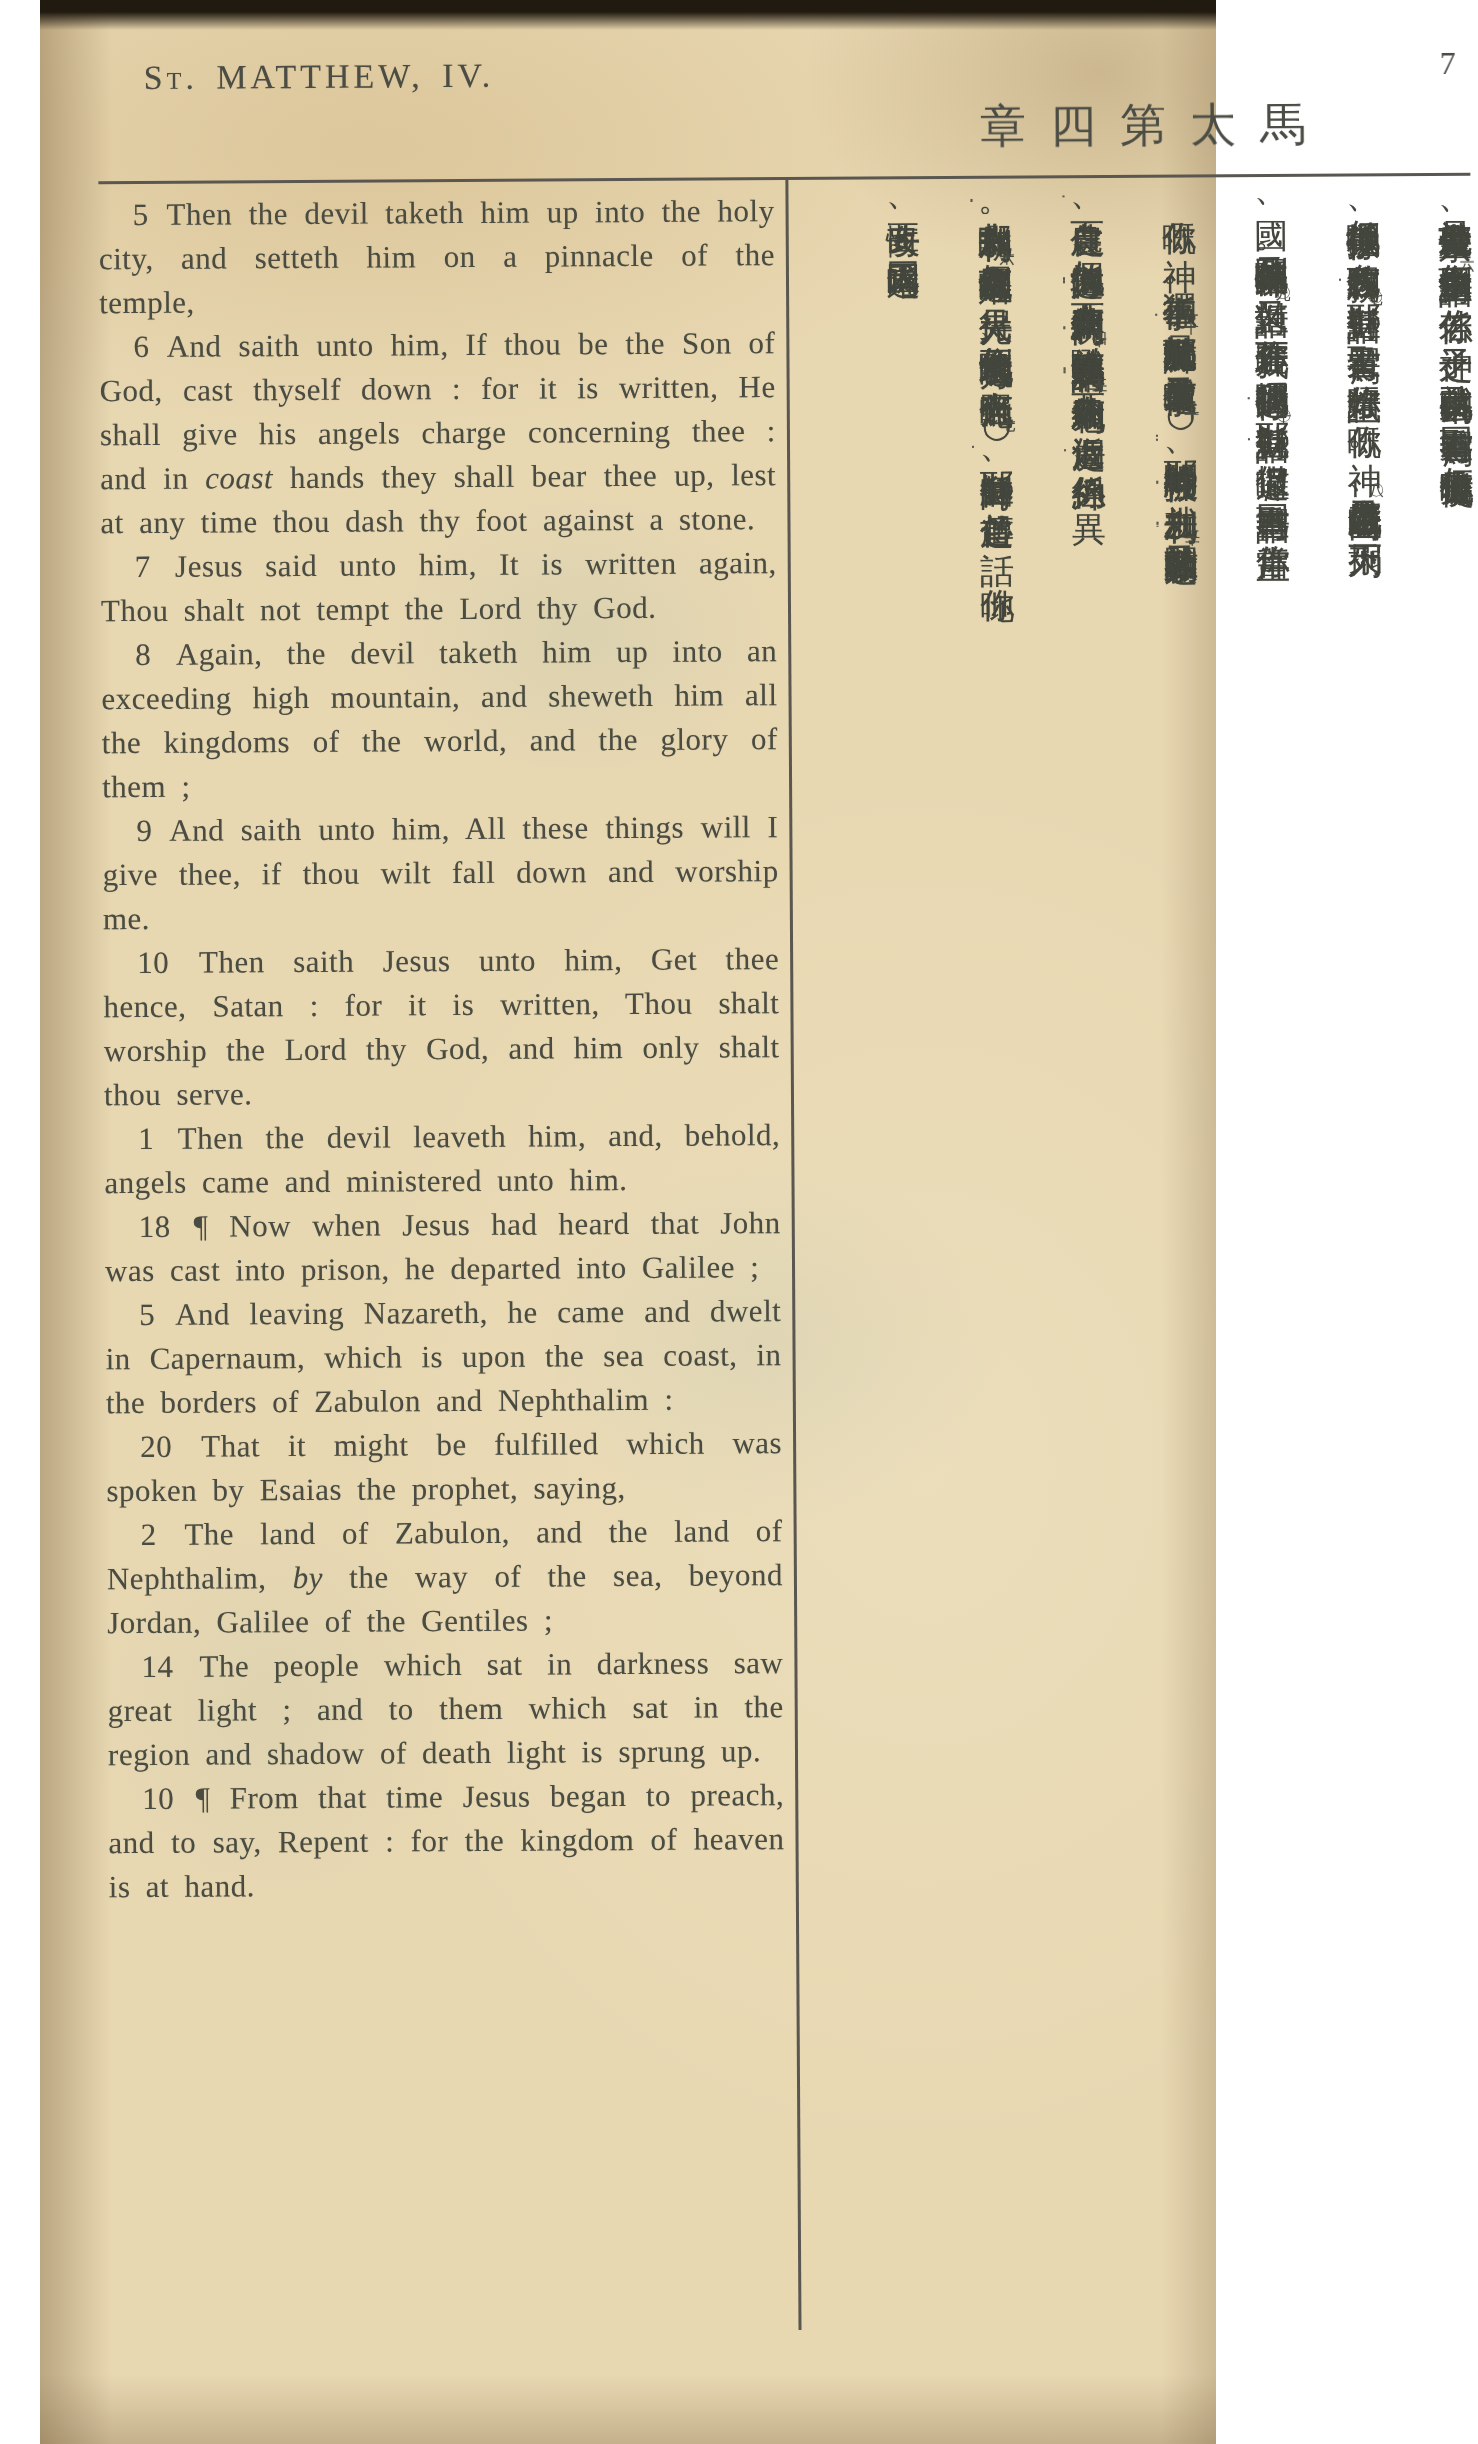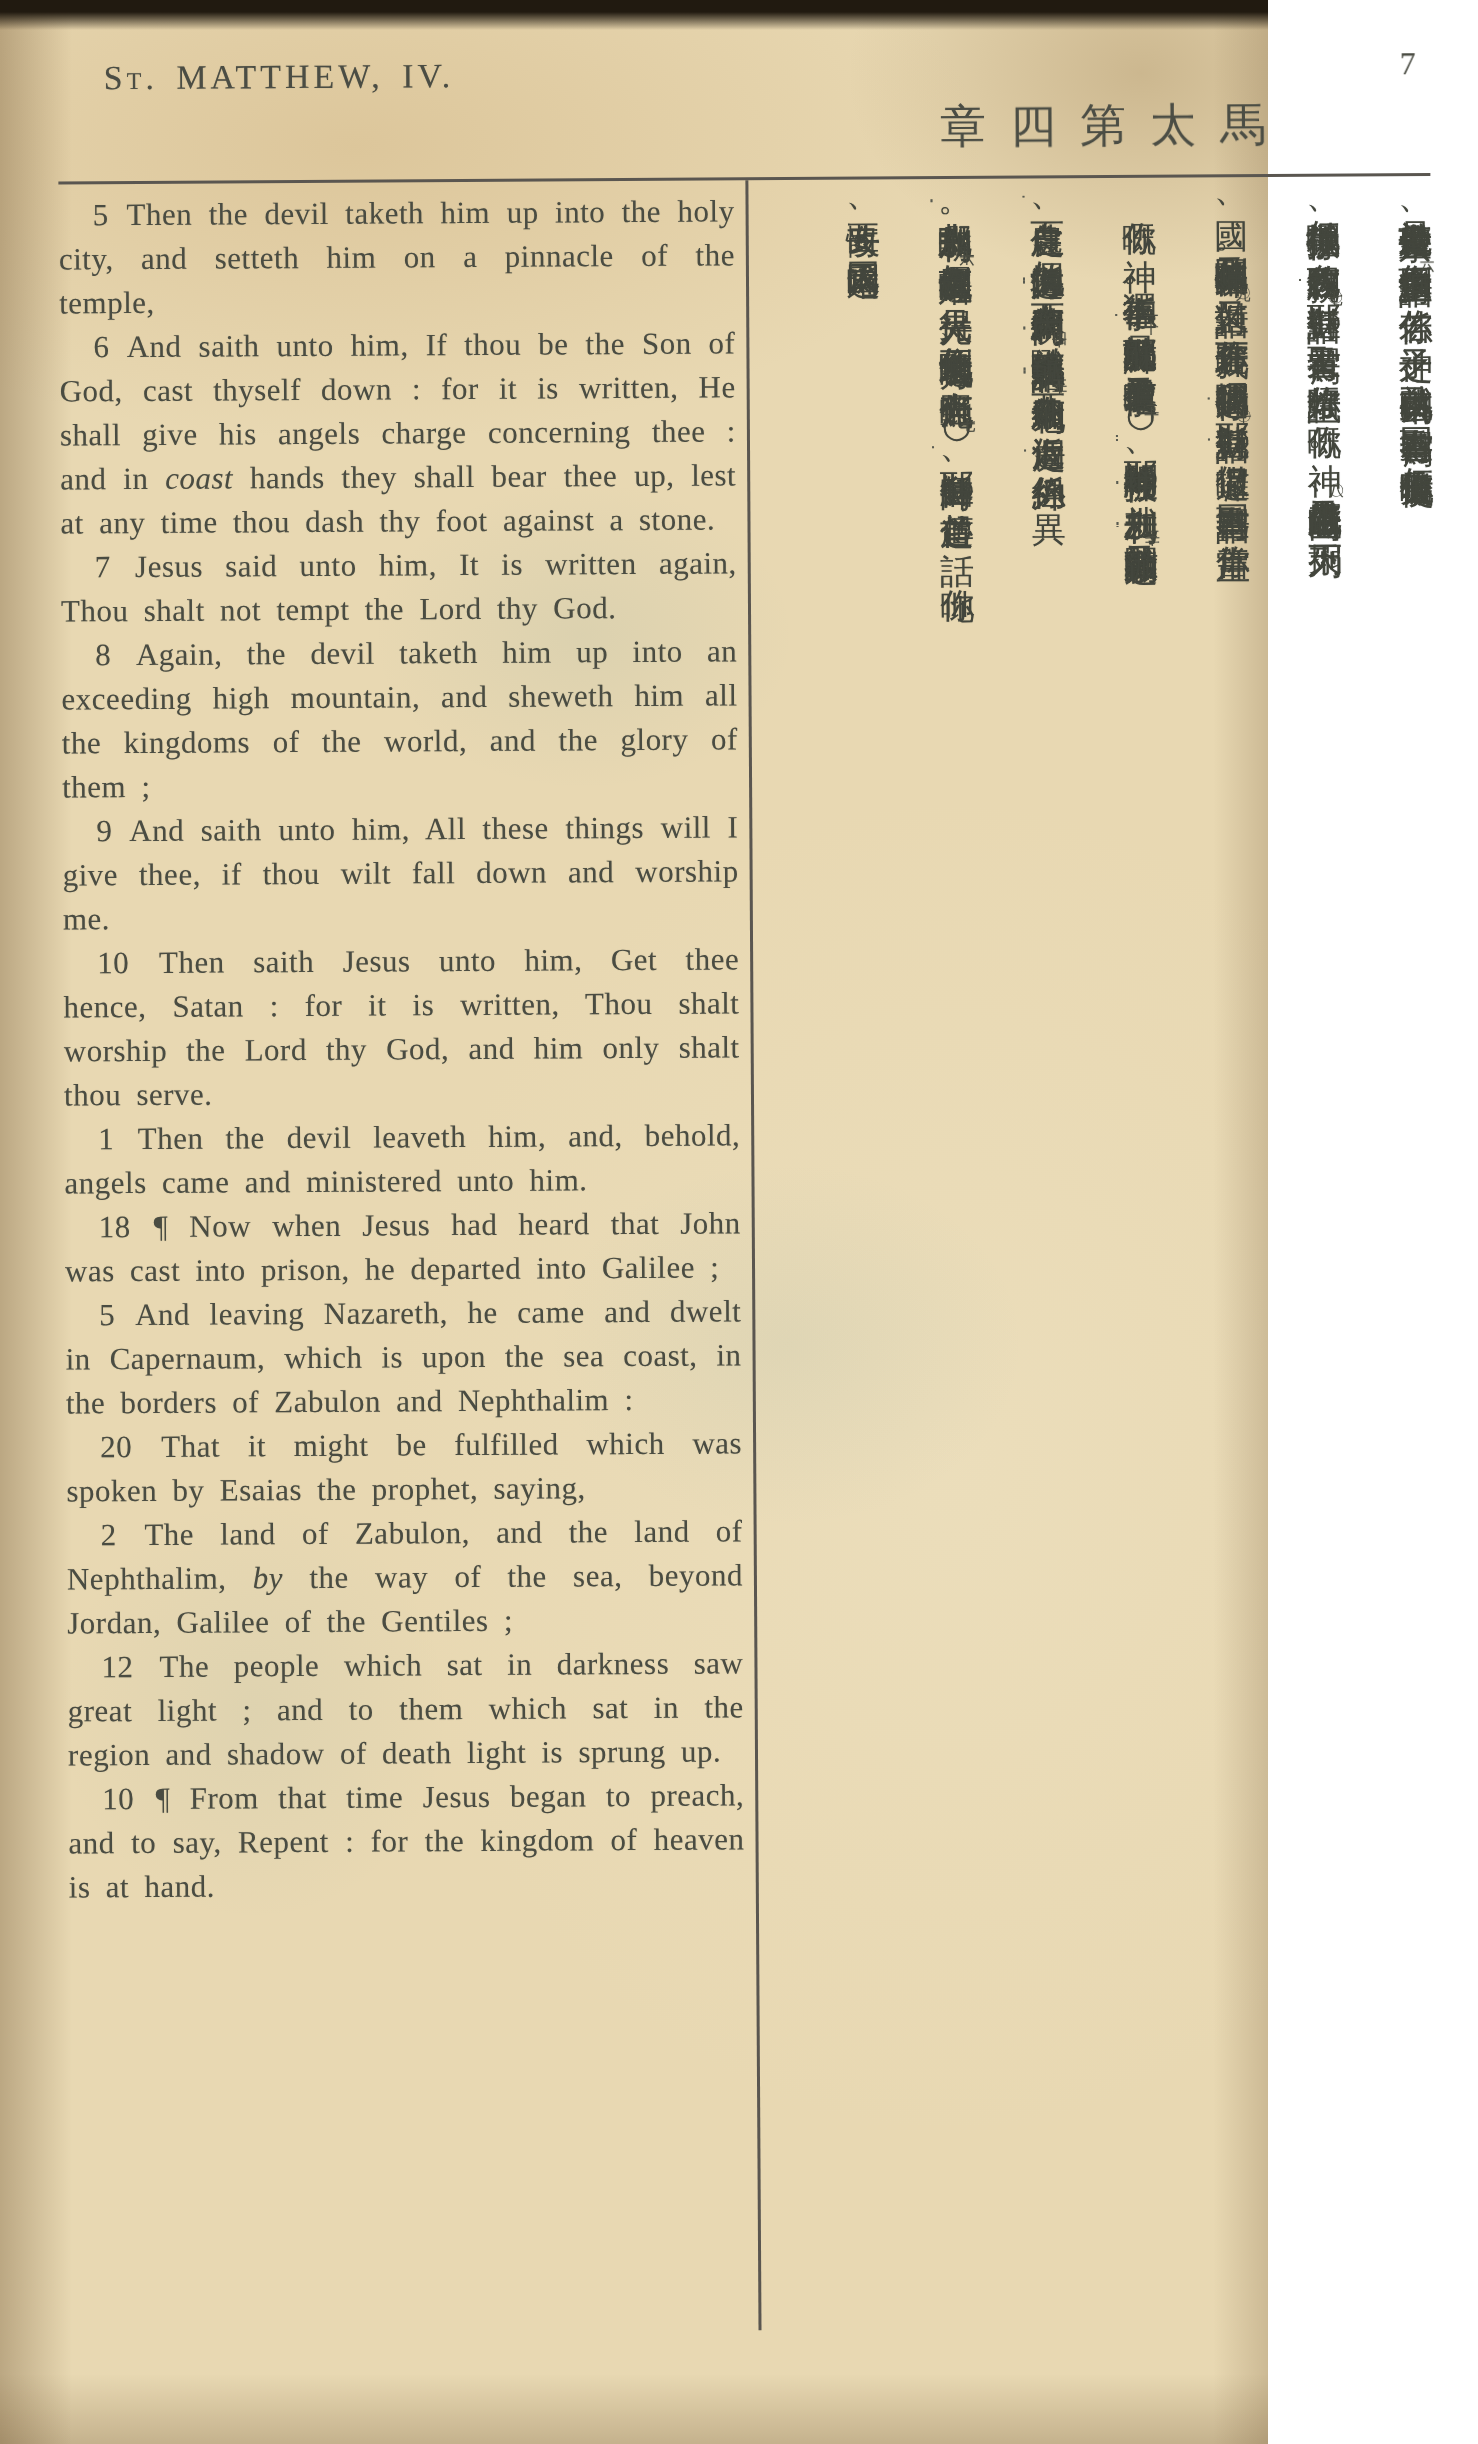--- a/index.html
+++ b/index.html
@@ -1,29 +1,30 @@
 <!DOCTYPE html>
 <html><head>
 <meta charset="utf-8">
 <style>
   html,body{margin:0;padding:0;width:1478px;height:2444px;overflow:hidden;}
   .page{
-    position:fixed;inset:0;width:1268px;height:2444px;
+    position:fixed;inset:0;width:1176px;height:2444px;
     background:
       linear-gradient(180deg,#211a10 0,#211a10 12px,rgba(33,26,16,0) 30px),
       linear-gradient(90deg,rgba(92,64,30,.32) 0,rgba(92,64,30,0) 72px),
       linear-gradient(270deg,rgba(92,64,30,.20) 0,rgba(92,64,30,0) 55px),
       linear-gradient(0deg,rgba(92,64,30,.25) 0,rgba(92,64,30,0) 70px),
       radial-gradient(ellipse 900px 420px at 28% 6%,rgba(190,152,95,.28),transparent 70%),
       radial-gradient(ellipse 420px 300px at 90% 3%,rgba(120,86,40,.25),transparent 70%),
       radial-gradient(ellipse 300px 220px at 46% 26%,rgba(110,150,148,.10),transparent 70%),
       radial-gradient(ellipse 340px 260px at 62% 55%,rgba(110,150,148,.09),transparent 70%),
       radial-gradient(ellipse 280px 300px at 20% 70%,rgba(110,150,148,.08),transparent 70%),
       radial-gradient(ellipse 760px 900px at 75% 60%,rgba(238,226,194,.55),transparent 75%),
       #e8d8b2;
+    margin-left: 40px;
   }
   .sheet{position:absolute;inset:0;transform:rotate(-0.35deg);transform-origin:50% 45%;}
   .title-en{
     position:absolute;left:110px;top:56px;
     font-family:"Liberation Serif",serif;font-size:34px;
     font-variant-caps:small-caps;letter-spacing:4px;word-spacing:6px;
     color:#4b4d44;text-shadow:0 0 1px rgba(70,72,60,.35);
   }
   .title-zh{
     position:absolute;left:946px;top:98px;width:420px;
@@ -76,21 +77,21 @@
         <p class="verse"><span class="vnum">6</span> <span>And saith unto him, If thou be the Son of God, cast thyself down : for it is written, He shall give his angels charge concerning thee : and in </span><i>coast</i><span> hands they shall bear thee up, lest at any time thou dash thy foot against a stone.</span></p>
         <p class="verse"><span class="vnum">7</span> <span>Jesus said unto him, It is written again, Thou shalt not tempt the Lord thy God.</span></p>
         <p class="verse"><span class="vnum">8</span> <span>Again, the devil taketh him up into an exceeding high mountain, and sheweth him all the kingdoms of the world, and the glory of them ;</span></p>
         <p class="verse"><span class="vnum">9</span> <span>And saith unto him, All these things will I give thee, if thou wilt fall down and worship me.</span></p>
         <p class="verse"><span class="vnum">10</span> <span>Then saith Jesus unto him, Get thee hence, Satan : for it is written, Thou shalt worship the Lord thy God, and him only shalt thou serve.</span></p>
         <p class="verse"><span class="vnum">1</span> <span>Then the devil leaveth him, and, behold, angels came and ministered unto him.</span></p>
         <p class="verse"><span class="vnum">18</span> <span>¶</span> <span>Now when Jesus had heard that John was cast into prison, he departed into Galilee ;</span></p>
         <p class="verse"><span class="vnum">5</span> <span>And leaving Nazareth, he came and dwelt in Capernaum, which is upon the sea coast, in the borders of Zabulon and Nephthalim :</span></p>
         <p class="verse"><span class="vnum">20</span> <span>That it might be fulfilled which was spoken by Esaias the prophet, saying,</span></p>
         <p class="verse"><span class="vnum">2</span> <span>The land of Zabulon, and the land of Nephthalim, </span><i>by</i><span> the way of the sea, beyond Jordan, Galilee of the Gentiles ;</span></p>
-        <p class="verse"><span class="vnum">12</span> <span>The people which sat in darkness saw great light ; and to them which sat in the region and shadow of death light is sprung up.</span></p>
+        <p class="verse"><span class="vnum">14</span> <span>The people which sat in darkness saw great light ; and to them which sat in the region and shadow of death light is sprung up.</span></p>
         <p class="verse"><span class="vnum">10</span> <span>¶</span> <span>From that time Jesus began to preach, and to say, Repent : for the kingdom of heaven is at hand.</span></p>
       </section>
     <section class="col-zh">
         <div class="vcol"><span>於是魔鬼帶佢去聖京、令佢企倒殿頂上</span><span class="note">六</span><span>對佢話、你若係　神之子、就自己跳落去喇、因爲聖書有寫、佢爲你吩咐佢嘅天使、</span></div>
         <div class="vcol"><span>佢哋就搦手扶住你、免致你脚踢親石。</span><span class="note">〇七</span><span class="name">耶穌</span><span>對佢話、聖書又有寫、你唔好試主、你嘅　神。</span><span class="note">〇八</span><span>魔鬼又帶佢上好高嘅山、搦天下列</span></div>
         <div class="vcol"><span>國、及列國嘅榮華俾佢睇。</span><span class="note">〇九</span><span>又對佢話、你若跪下拜我、我搦呢的俾晒過你。</span><span class="note">〇十</span><span class="name">耶穌</span><span>就對佢話、</span><span class="name">撒但</span><span>退囉、因爲聖書有話、你當拜主</span></div>
         <div class="vcol"><span>你嘅　神、獨係奉事佢。</span><span class="note">十一</span><span>於是魔鬼離開</span><span class="name">耶穌</span><span>、又有天使嚟服事佢。</span><span class="note">十二</span><span>○</span><span class="name">耶穌</span><span>聞得</span><span class="name">約翰</span><span>被押住、就去</span><span class="name">加利利</span><span>、</span><span class="note">十三</span><span>又離開</span><span class="name">拿撒勒</span><span>到</span><span class="name">迦</span></div>
         <div class="vcol"><span class="name">百農</span><span>處住、個的地方係海邊、在</span><span class="name">西布倫</span><span class="name">納大利</span><span>境內。</span><span class="note">十四</span><span>噉就應嘵先知</span><span class="name">以賽亞</span><span>所講話、</span><span class="note">十五</span><span class="name">西布倫</span><span class="name">納大利</span><span>地、近海個處、係</span><span class="name">約但</span><span>外、異</span></div>
         <div class="vcol"><span>邦人嘅</span><span class="name">加利利</span><span>嚹。</span><span class="note">十六</span><span>個處住倒黑暗嘅百姓、得見大光、住倒死亡陰翳地方嘅、有光照佢哋、</span><span class="note">十七</span><span>○</span><span class="name">耶穌</span><span>自個陣時、起首傳道、話、你哋</span></div>
         <div class="vcol"><span>要悔改、因爲天國近咯。</span></div>

